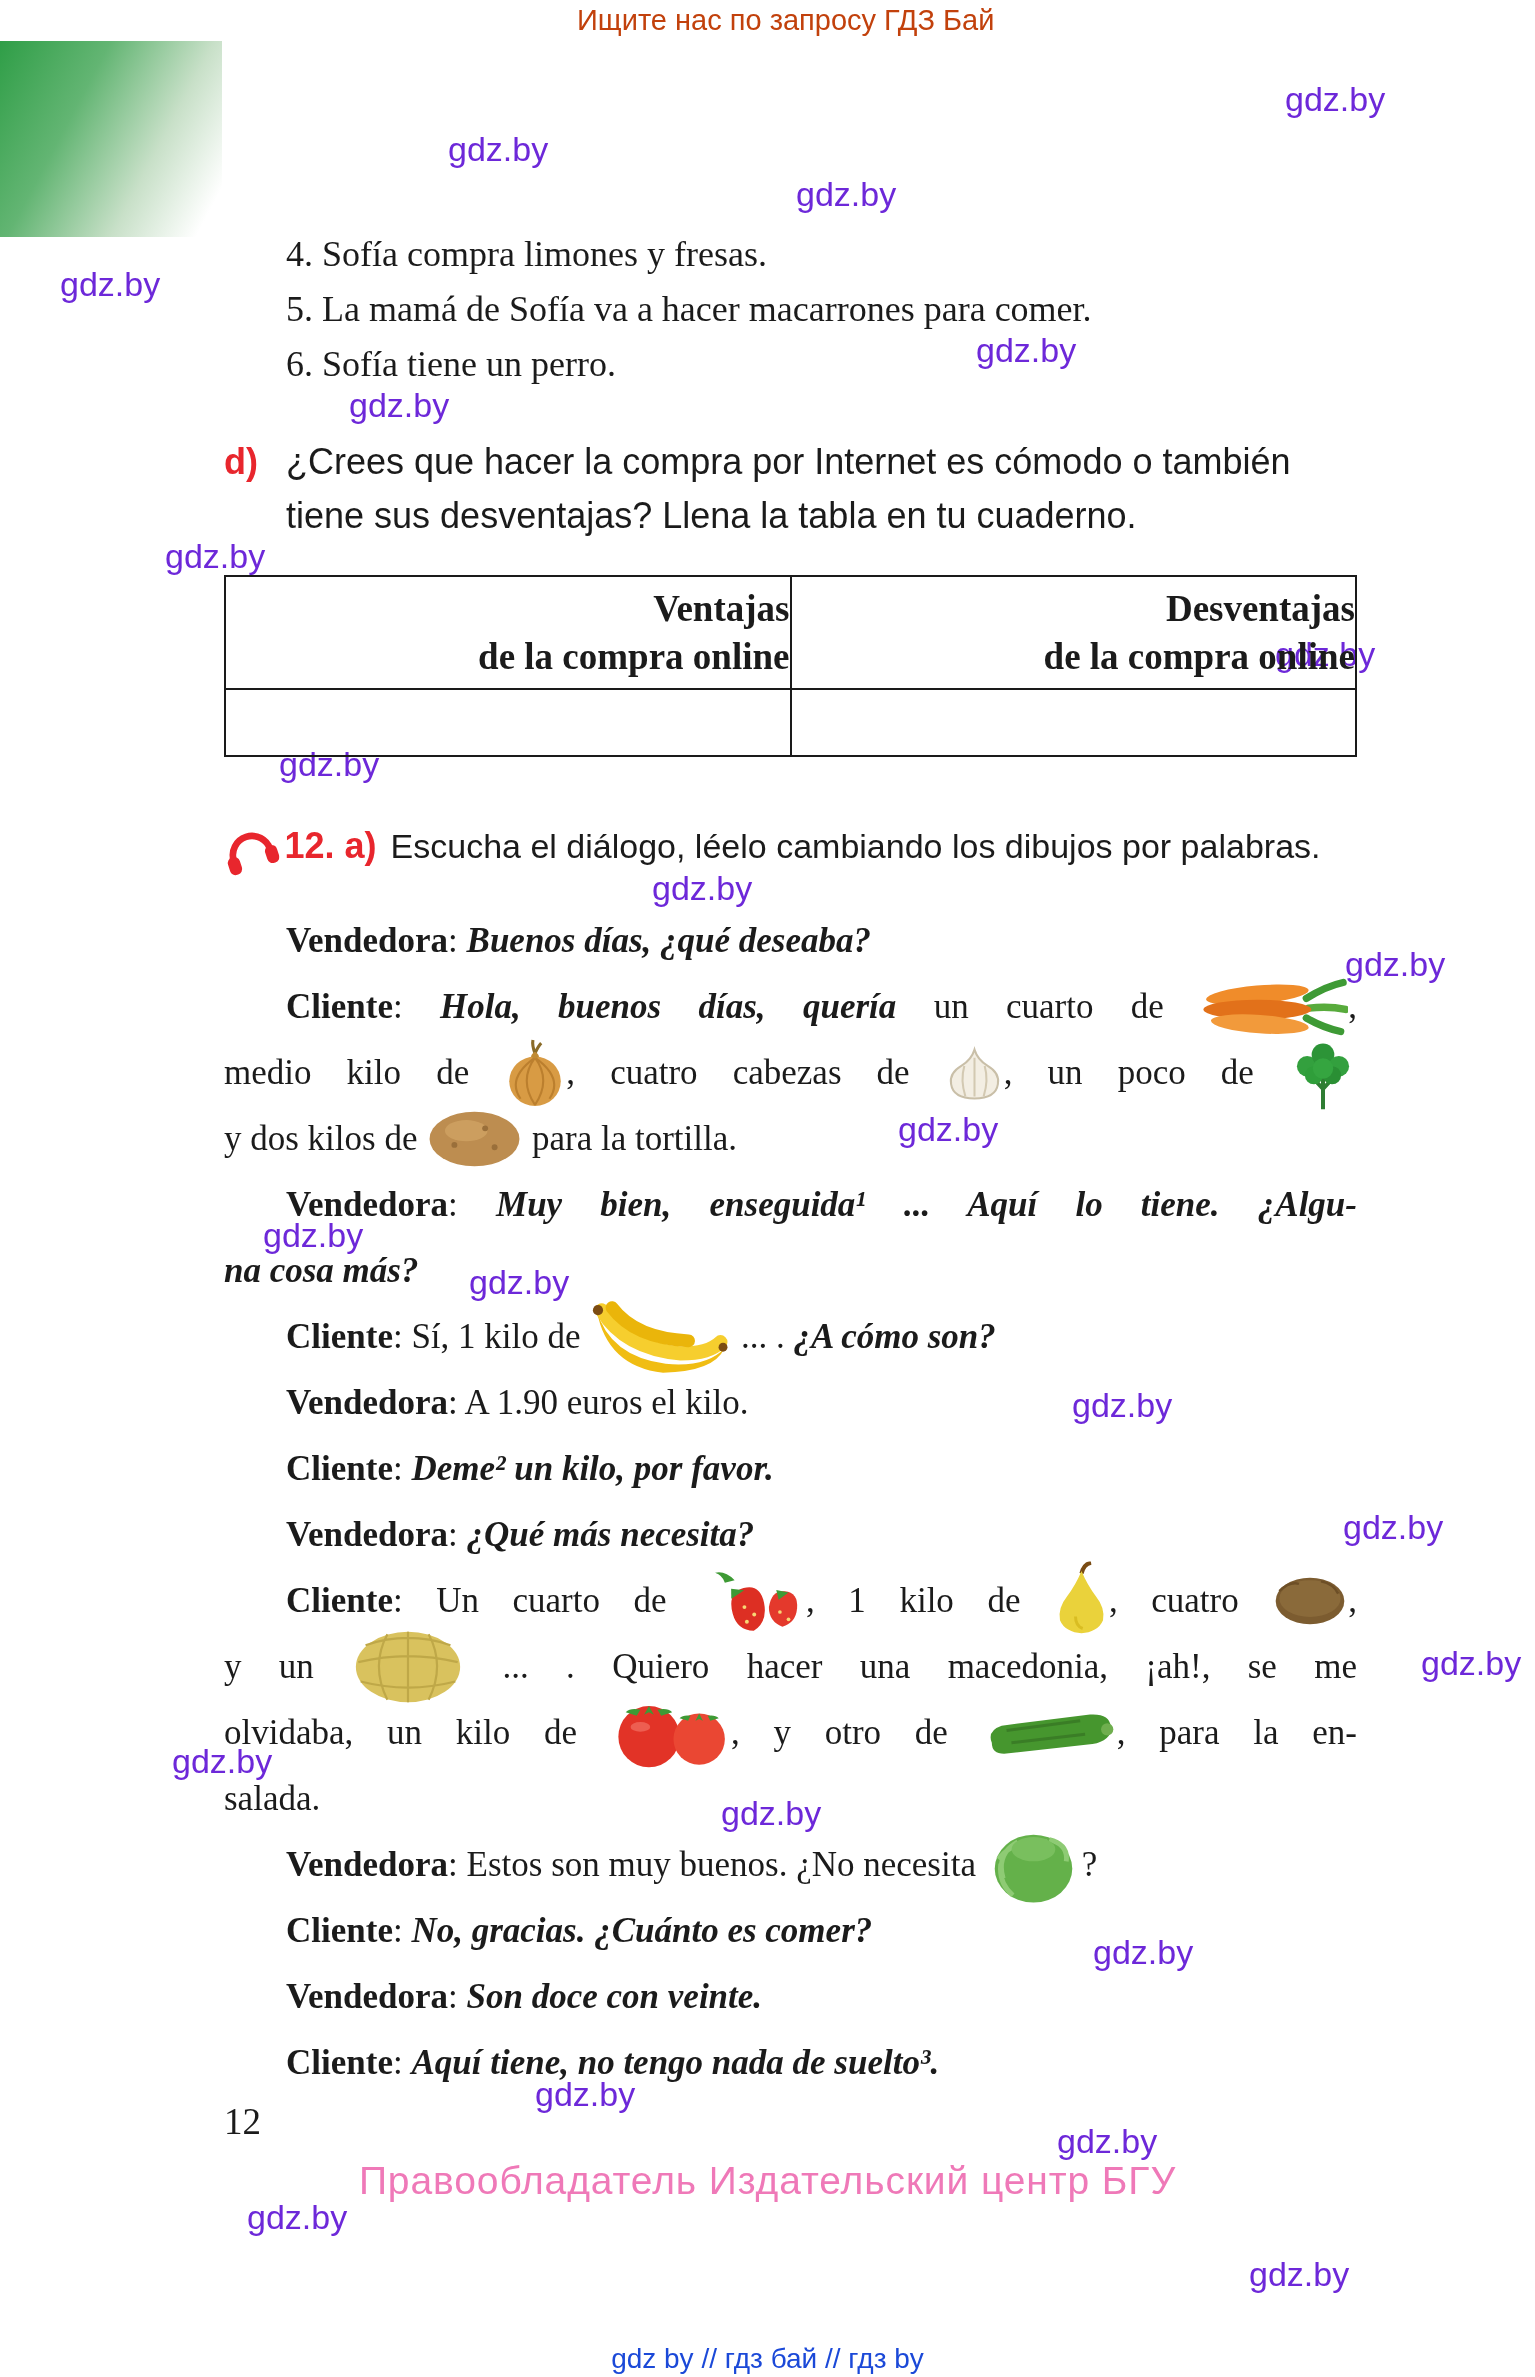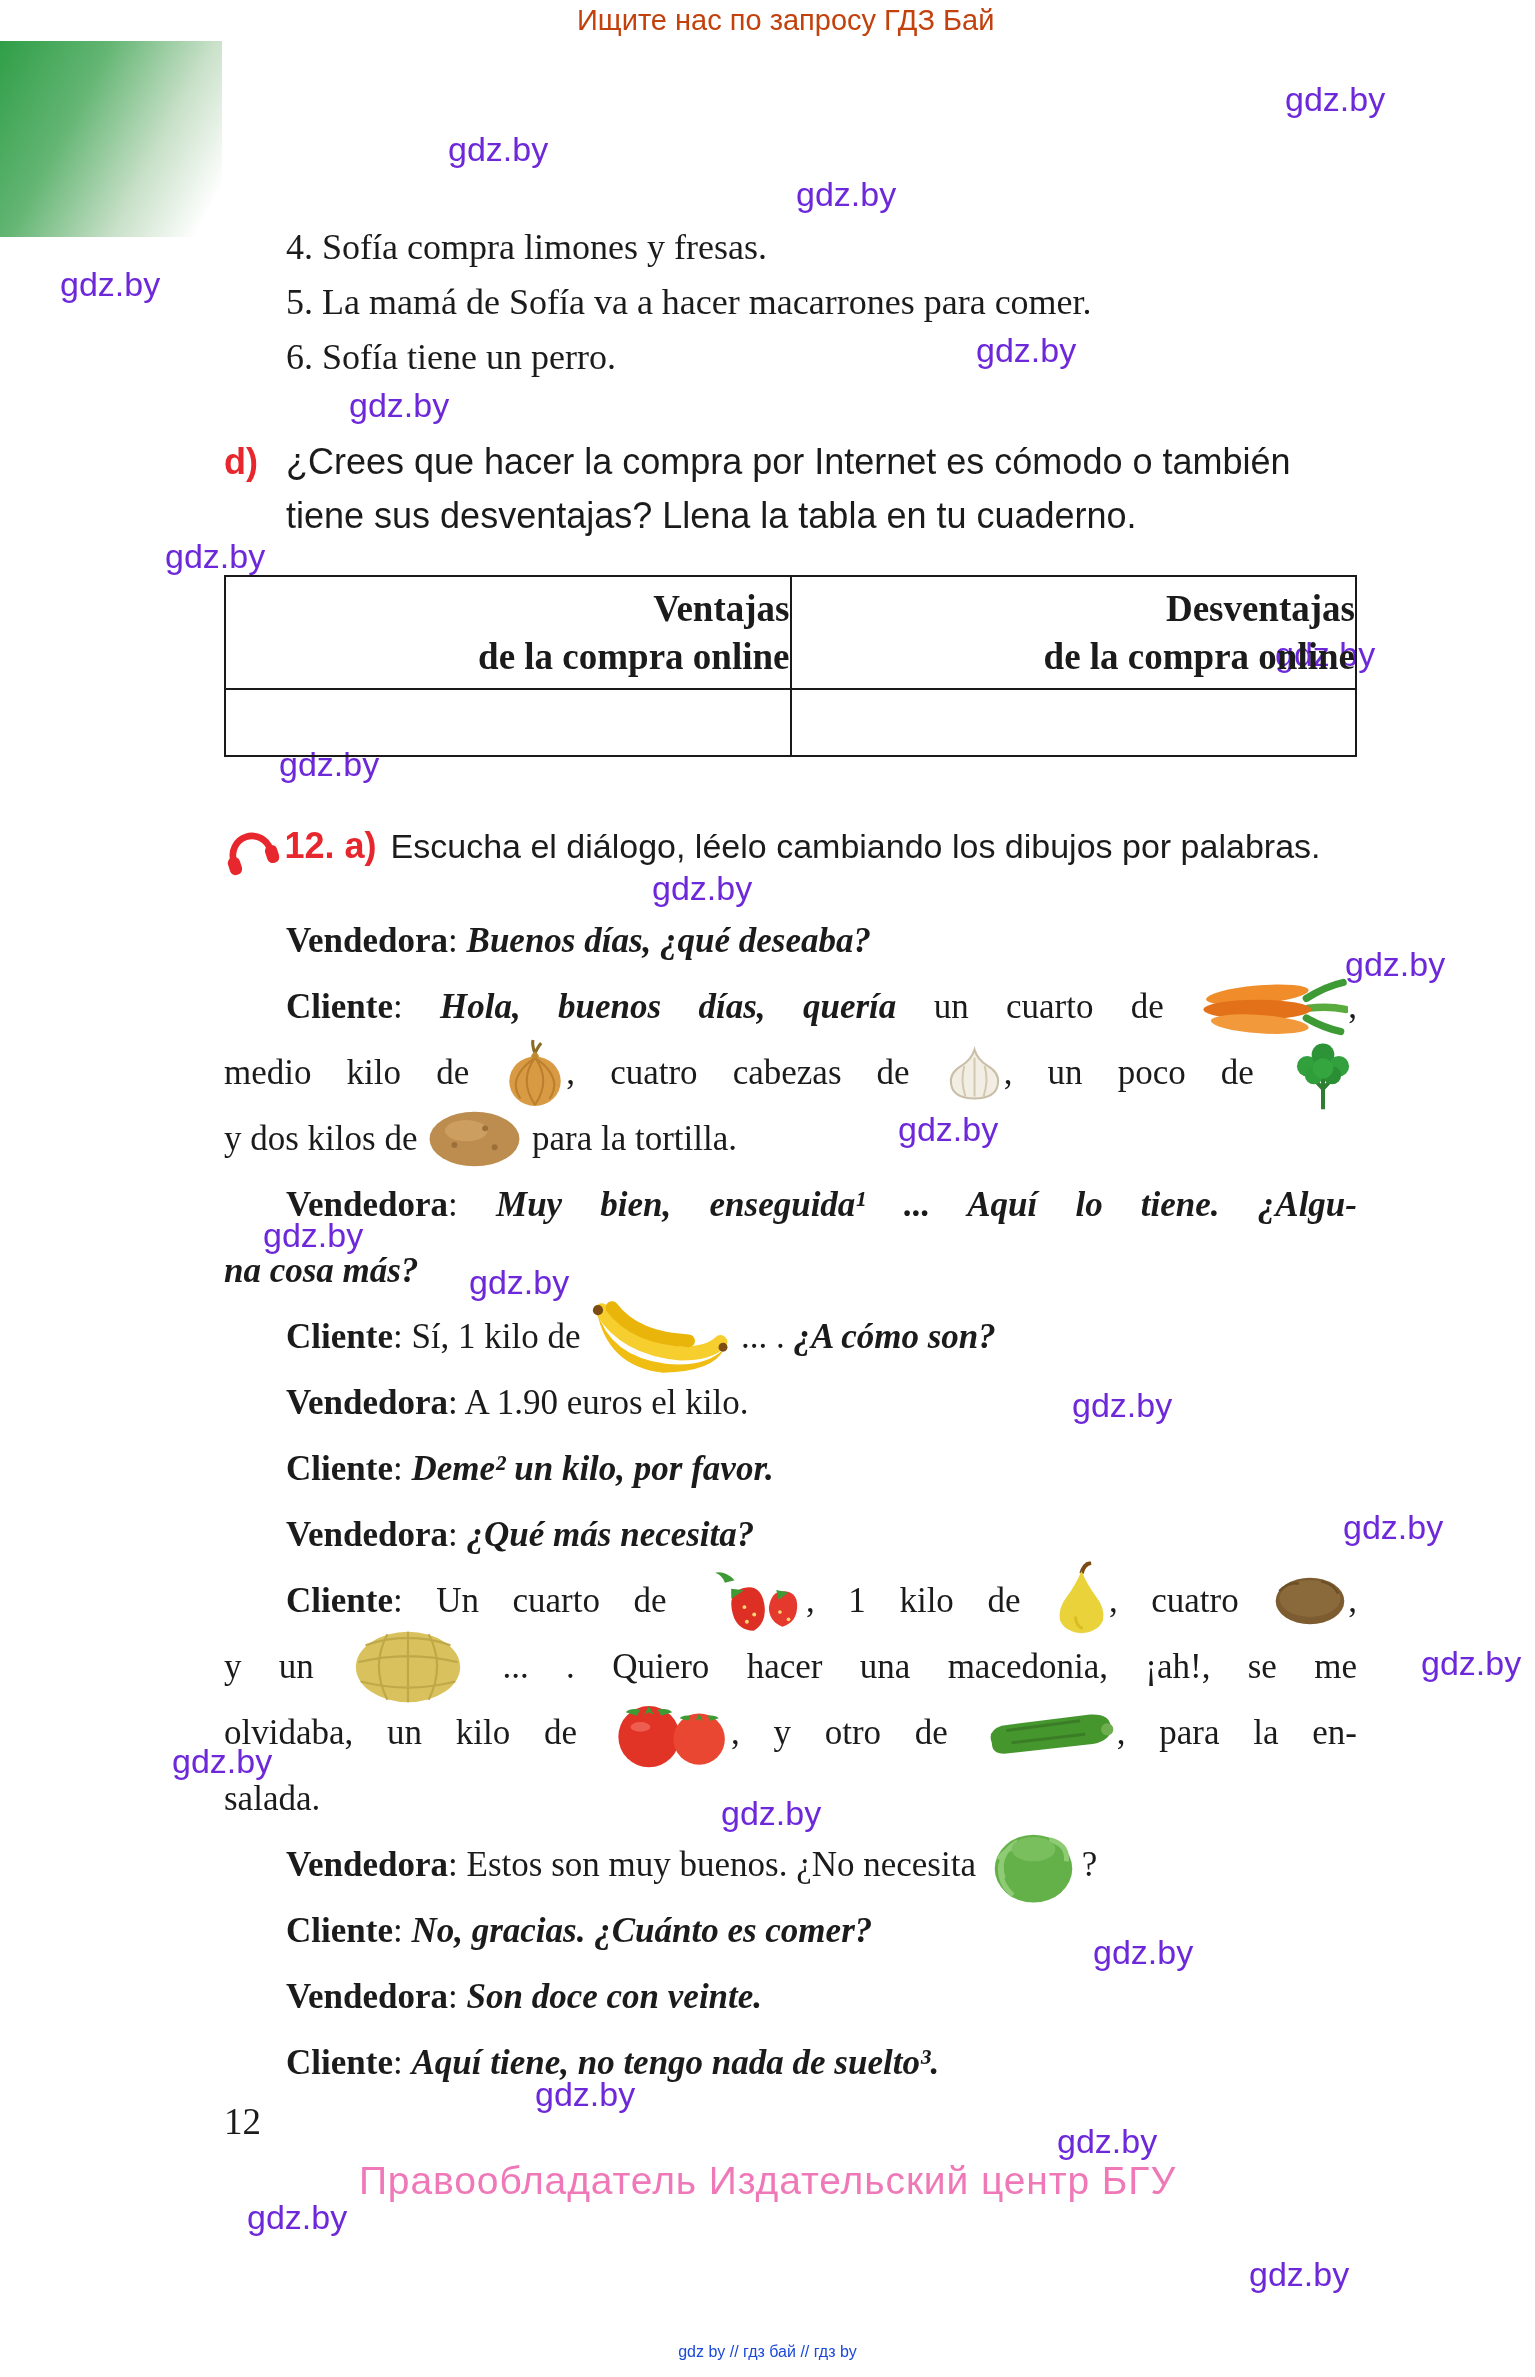--- a/index.html
+++ b/index.html
@@ -13,21 +13,21 @@
     font-family:"Liberation Sans", sans-serif; font-size:29px; color:#c2410c;
   }
   .green-corner {
     position:absolute; left:0; top:41px; width:222px; height:196px;
     background:linear-gradient(118deg, #2f9e47 0%, #63b573 34%, #c8e0c8 66%, #ffffff 92%);
   }
   .wm {
     position:absolute; font-family:"Liberation Sans", sans-serif;
     font-size:34px; color:#6d28d9; white-space:nowrap;
   }
-  .items { position:absolute; left:286px; top:220px; font-size:36px; line-height:55px; white-space:nowrap; }
+  .items { position:absolute; left:286px; top:227px; font-size:36px; line-height:55px; white-space:nowrap; }
   .task-d { position:absolute; left:224px; top:435px; font-family:"Liberation Sans", sans-serif; font-size:36px; line-height:54px; }
   .task-d .dlabel { position:absolute; left:0; top:0; color:#e8262d; font-weight:bold; }
   .task-d .dlines { margin-left:62px; white-space:nowrap; }
   .vtable { position:absolute; left:224px; top:575px; width:1133px; height:182px; border:2.6px solid #1a1a1a; display:flex; box-sizing:border-box; }
   .vcol { flex:1; display:flex; flex-direction:column; }
   .vcol.with-divider { border-right:2.6px solid #1a1a1a; }
   .vhead { height:113px; border-bottom:2.6px solid #1a1a1a; box-sizing:border-box; text-align:right; font-weight:bold; font-size:37px; line-height:48px; padding-top:7.8px; }
   .vbody { flex:1; }
   .exercise { position:absolute; left:217px; top:813px; line-height:66px; white-space:nowrap; font-family:"Liberation Sans", sans-serif; font-size:34px; }
   .exnum { color:#e8262d; font-weight:bold; font-size:36px; margin-right:14px; }
@@ -48,21 +48,21 @@
   .i-bananas { width:143px; }        .i-bananas svg { height:74px; }
   .i-strawberries { width:106px; }   .i-strawberries svg { height:71px; }
   .i-pear { width:55px; }            .i-pear svg { height:80px; }
   .i-kiwi { width:76px; }            .i-kiwi svg { height:54px; }
   .i-melon { width:114px; }          .i-melon svg { height:78px; }
   .i-tomatoes { width:120px; }       .i-tomatoes svg { height:71px; }
   .i-cucumber { width:135px; }       .i-cucumber svg { height:54px; }
   .i-cabbage { width:97px; }        .i-cabbage svg { height:80px; }
   .page-num { position:absolute; left:224px; top:2100px; font-size:37px; }
   .publisher { position:absolute; left:0; width:100%; top:2159px; text-align:center; font-family:"Liberation Sans", sans-serif; font-size:39px; letter-spacing:0.9px; color:#ef79b8; }
-  .bottom-links { position:absolute; left:0; width:100%; top:2343px; text-align:center; font-family:"Liberation Sans", sans-serif; font-size:16px; color:#1b49d8; }
+  .bottom-links { position:absolute; left:0; width:100%; top:2343px; text-align:center; font-family:"Liberation Sans", sans-serif; font-size:28px; color:#1b49d8; }
 </style>
 </head>
 <body>
 
 <div class="page">
 
   <svg width="0" height="0" style="position:absolute">
     <defs>
       <symbol id="ic-headphones" viewBox="0 0 64 64">
         <g transform="rotate(-18 32 32)">

